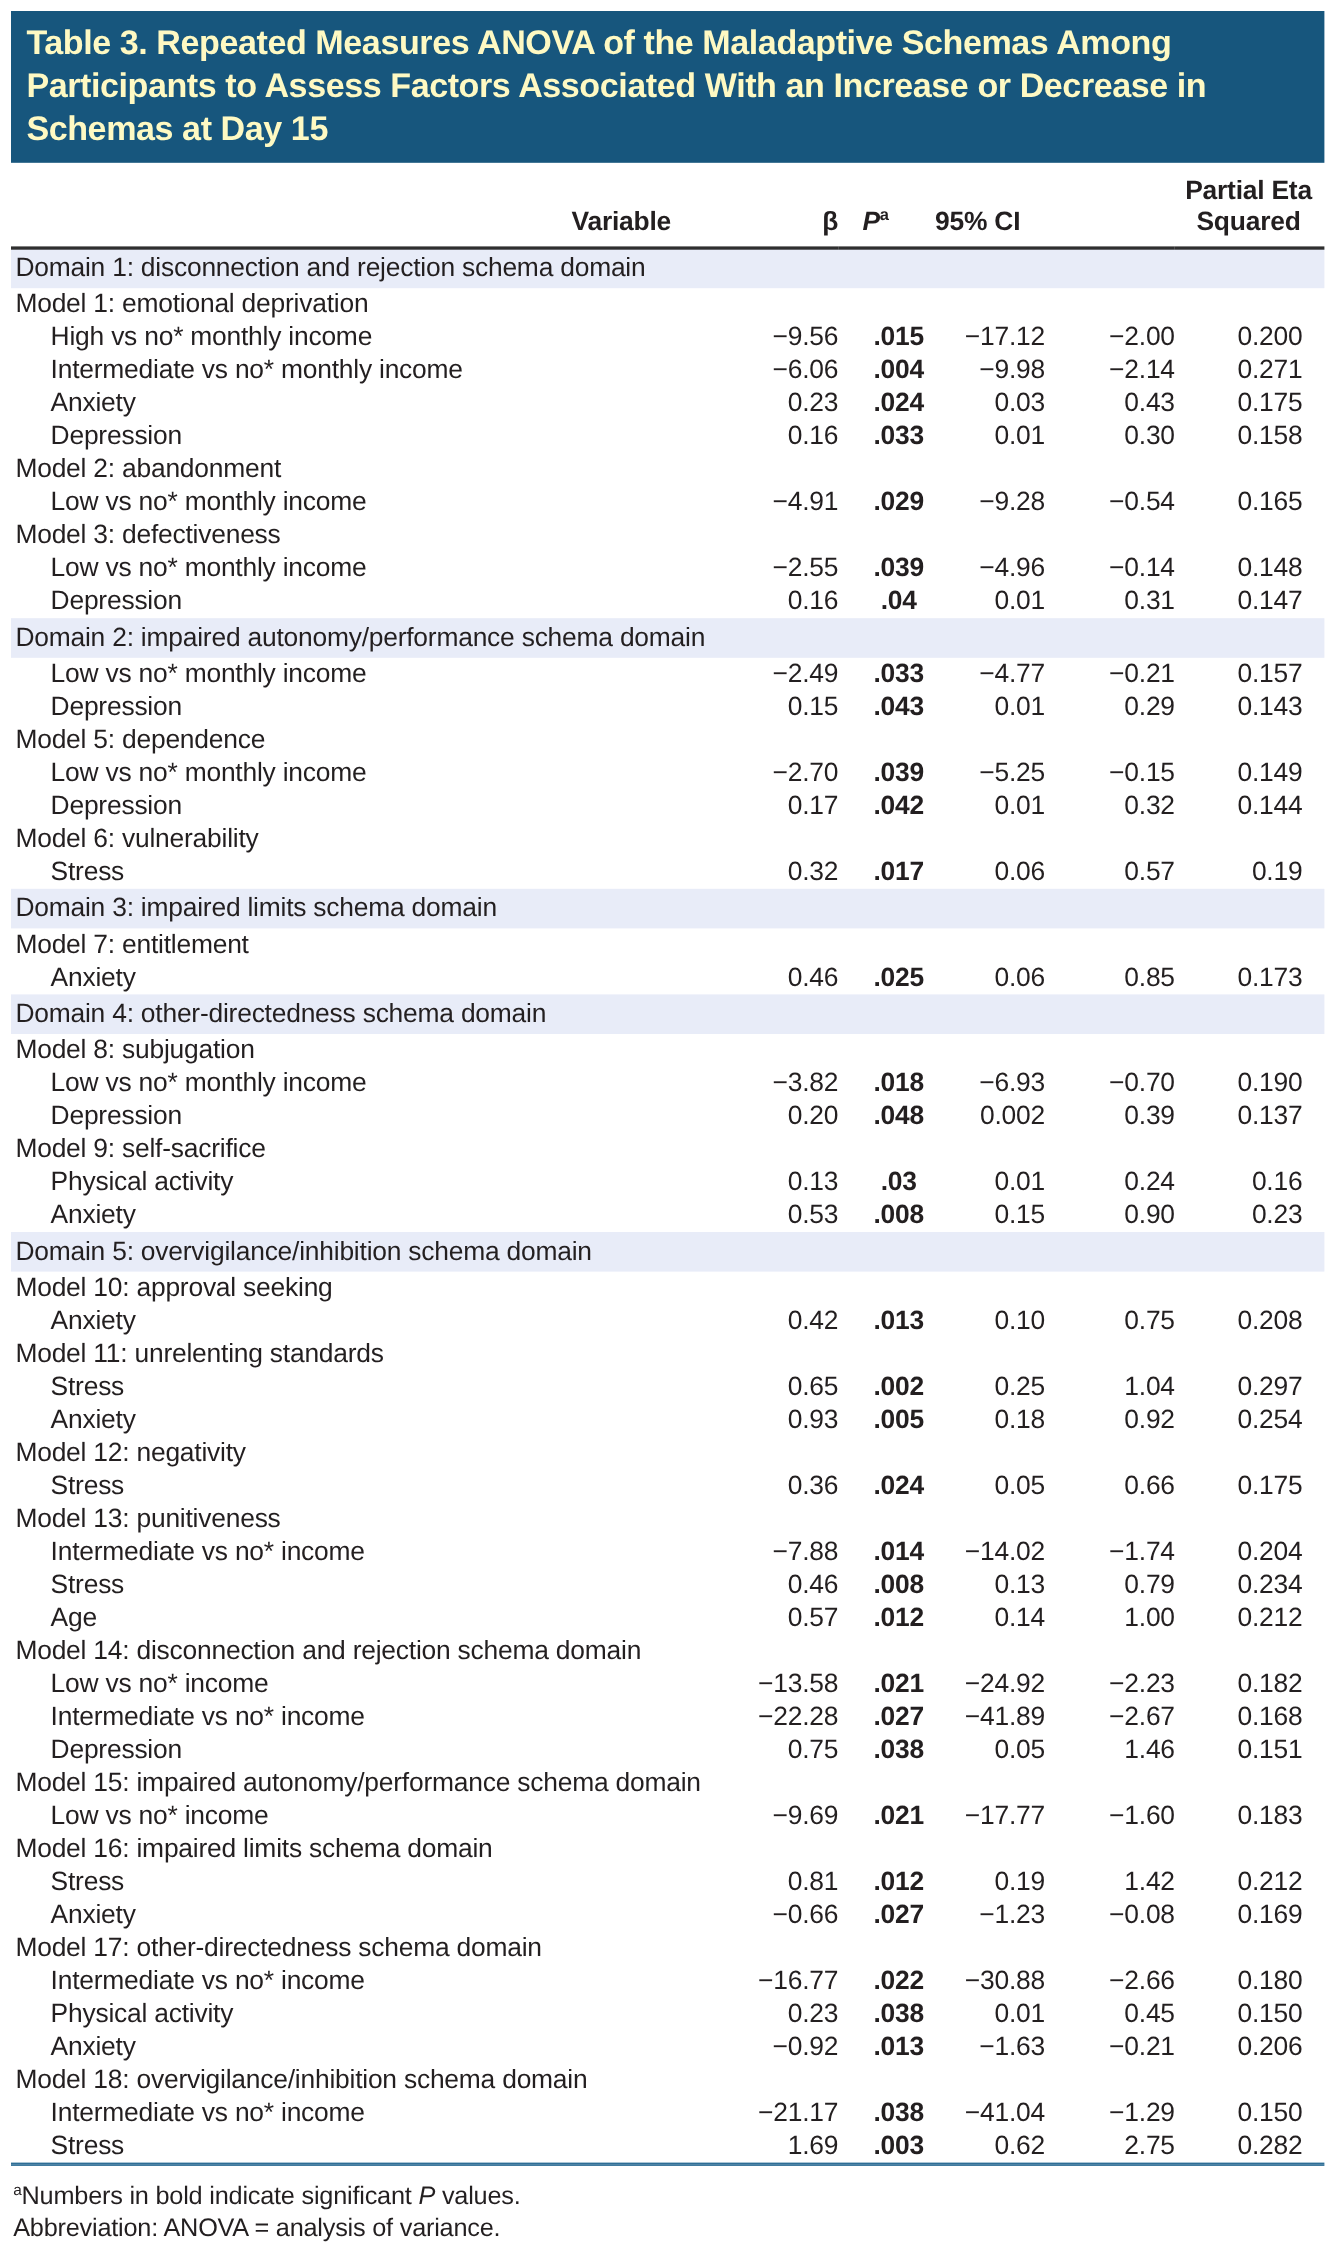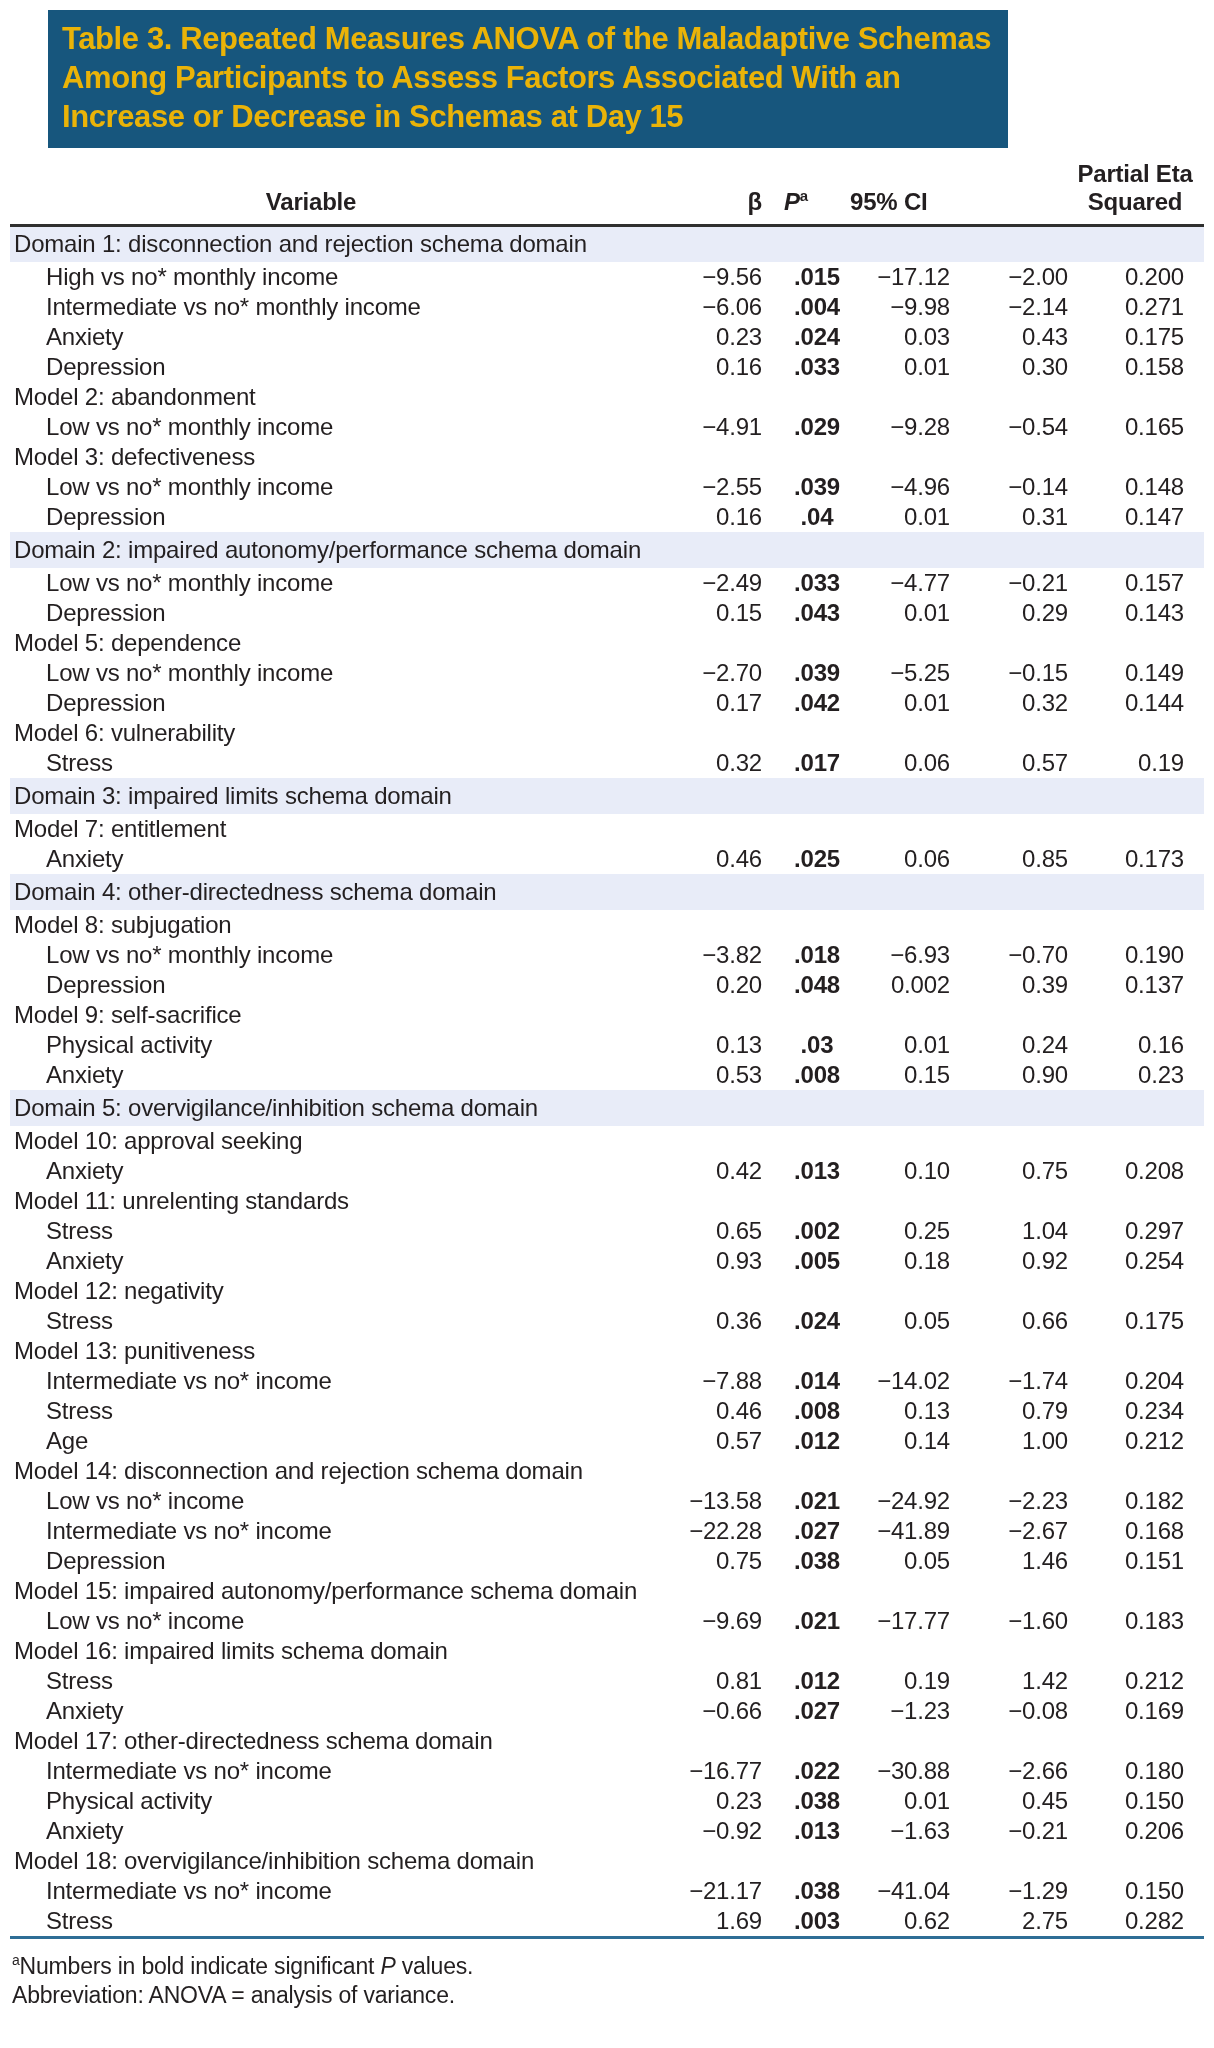--- a/index.html
+++ b/index.html
@@ -11,34 +11,34 @@
   }
   *{box-sizing:border-box;}
   html,body{margin:0;padding:0;}
   body{
     width:1214px;height:2048px;overflow:hidden;background:#ffffff;
     font-family:"Liberation Sans", sans-serif;color:var(--text);
     letter-spacing:-0.2px;
   }
   .page{padding:10px 10px 0 10px;}
   .title-bar{
-    background:var(--header-bg);color:#eab308;
-    padding:9px 16px 12px 14px;width:960px;margin-left:38px;
+    background:var(--header-bg);color:#fef9c3;
+    padding:9px 16px 12px 14px;width:1194px;
   }
   .title-bar h1{
     margin:0;font-size:31px;line-height:39px;font-weight:bold;letter-spacing:-0.4px;
   }
   table{
     width:1194px;border-collapse:collapse;table-layout:fixed;
   }
   thead th{
     vertical-align:bottom;font-weight:bold;font-size:24px;line-height:28px;
     padding:12px 0 8px 0;border-bottom:3px solid var(--rule-dark);
   }
-  th.h-var{text-align:center;padding-left:2px;}
+  th.h-var{text-align:right;padding-left:2px;}
   th.h-beta{text-align:right;}
   th.h-p{text-align:left;padding-left:22px;}
   th.h-p i{font-style:italic;}
   th.h-p sup{font-size:15px;}
   th.h-ci{text-align:left;}
   th.h-eta{text-align:center;padding-right:2px;}
   tbody td{
     font-size:24px;line-height:30px;height:30px;padding:0;white-space:nowrap;
     overflow:visible;
   }
@@ -84,20 +84,23 @@
         <th class="h-beta">β</th>
         <th class="h-p"><i>P</i><sup>a</sup></th>
         <th class="h-ci" colspan="2">95% CI</th>
         <th class="h-eta"><span>Partial Eta</span><br><span>Squared</span></th>
       </tr>
     </thead>
     <tbody id="table-body">
         <tr class="domain">
           <td colspan="6">Domain 1: disconnection and rejection schema domain</td>
         </tr>
+        <tr class="model">
+          <td colspan="6">Model 1: emotional deprivation</td>
+        </tr>
         <tr class="data">
           <td class="lbl">High vs no* monthly income</td>
           <td class="num">−9.56</td>
           <td class="p-val">.015</td>
           <td class="num">−17.12</td>
           <td class="num">−2.00</td>
           <td class="num eta">0.200</td>
         </tr>
         <tr class="data">
           <td class="lbl">Intermediate vs no* monthly income</td>

